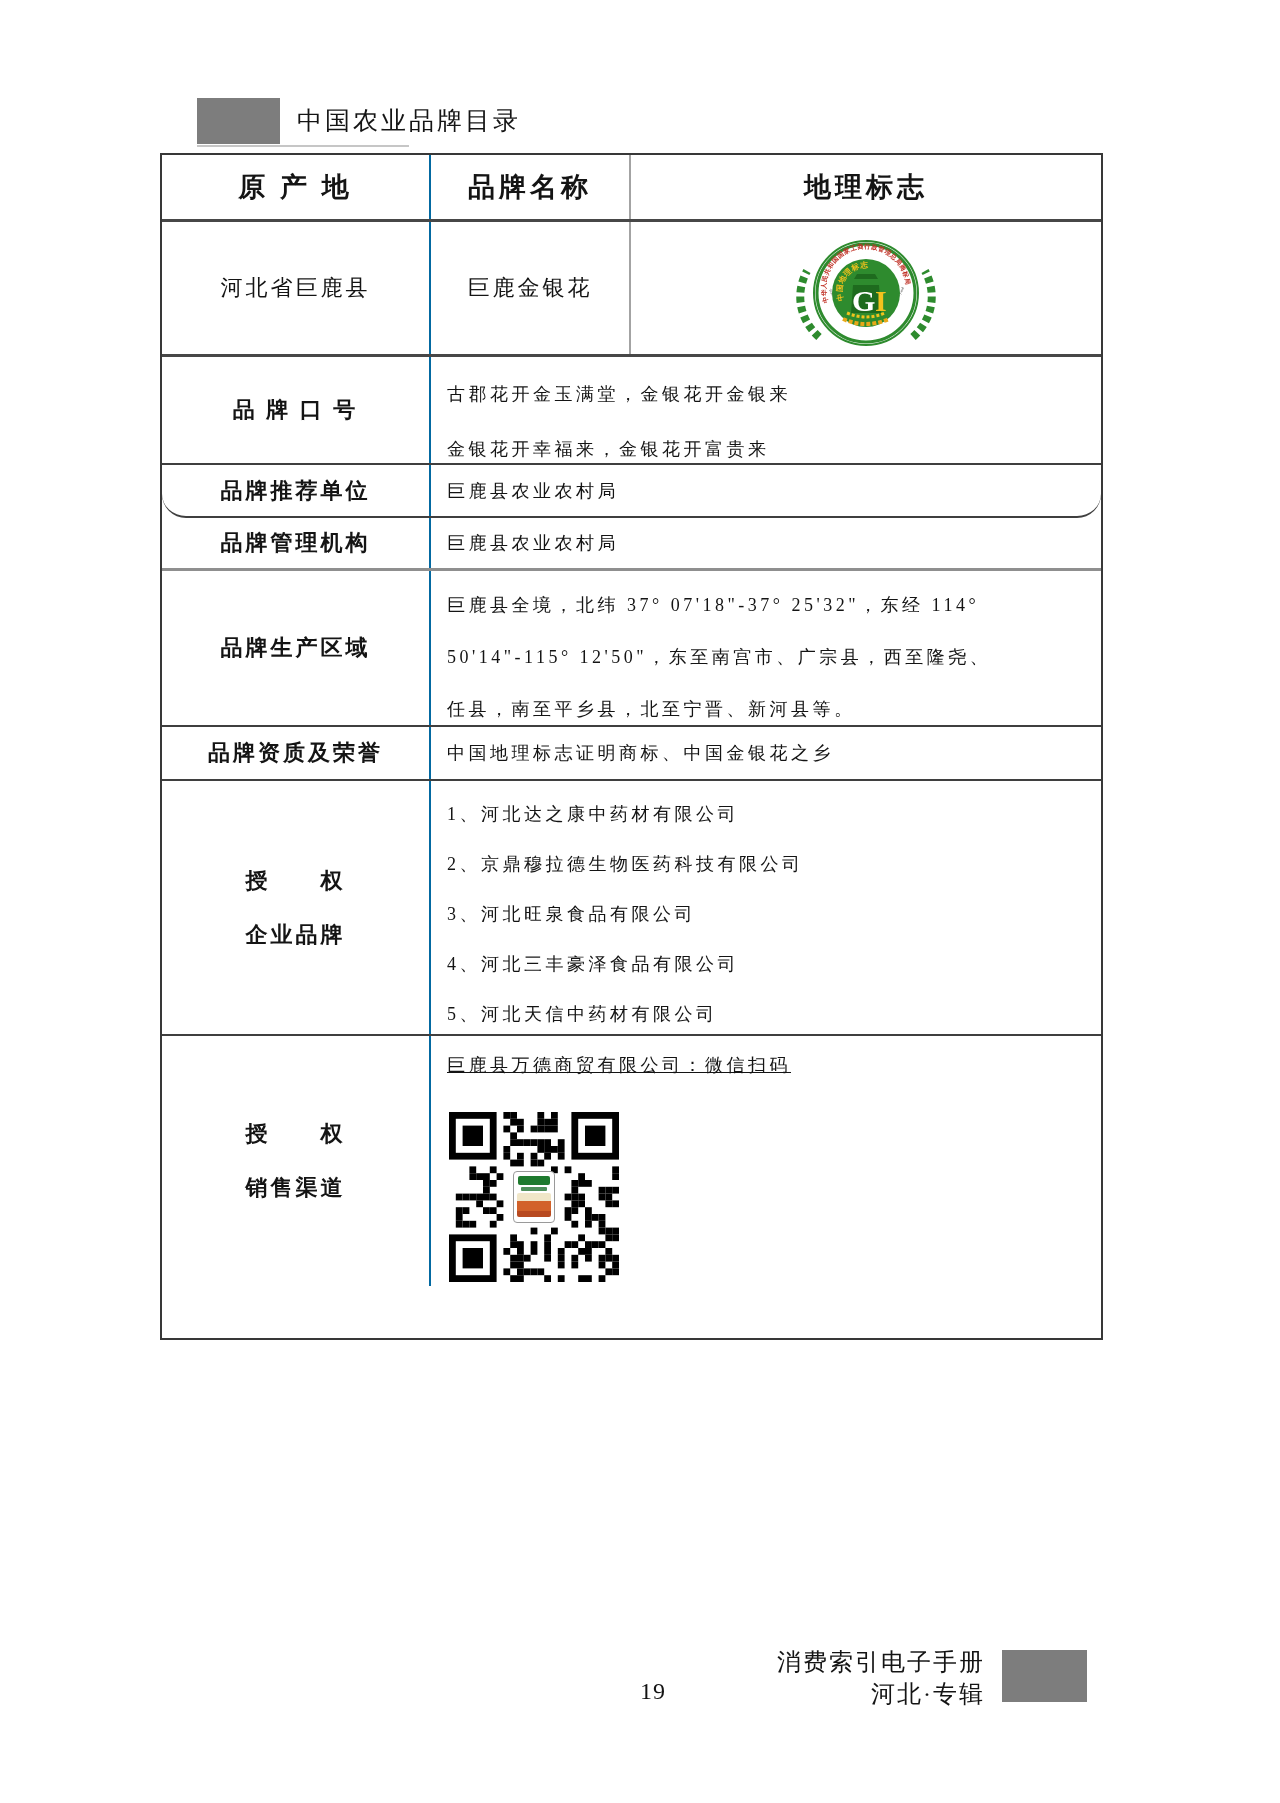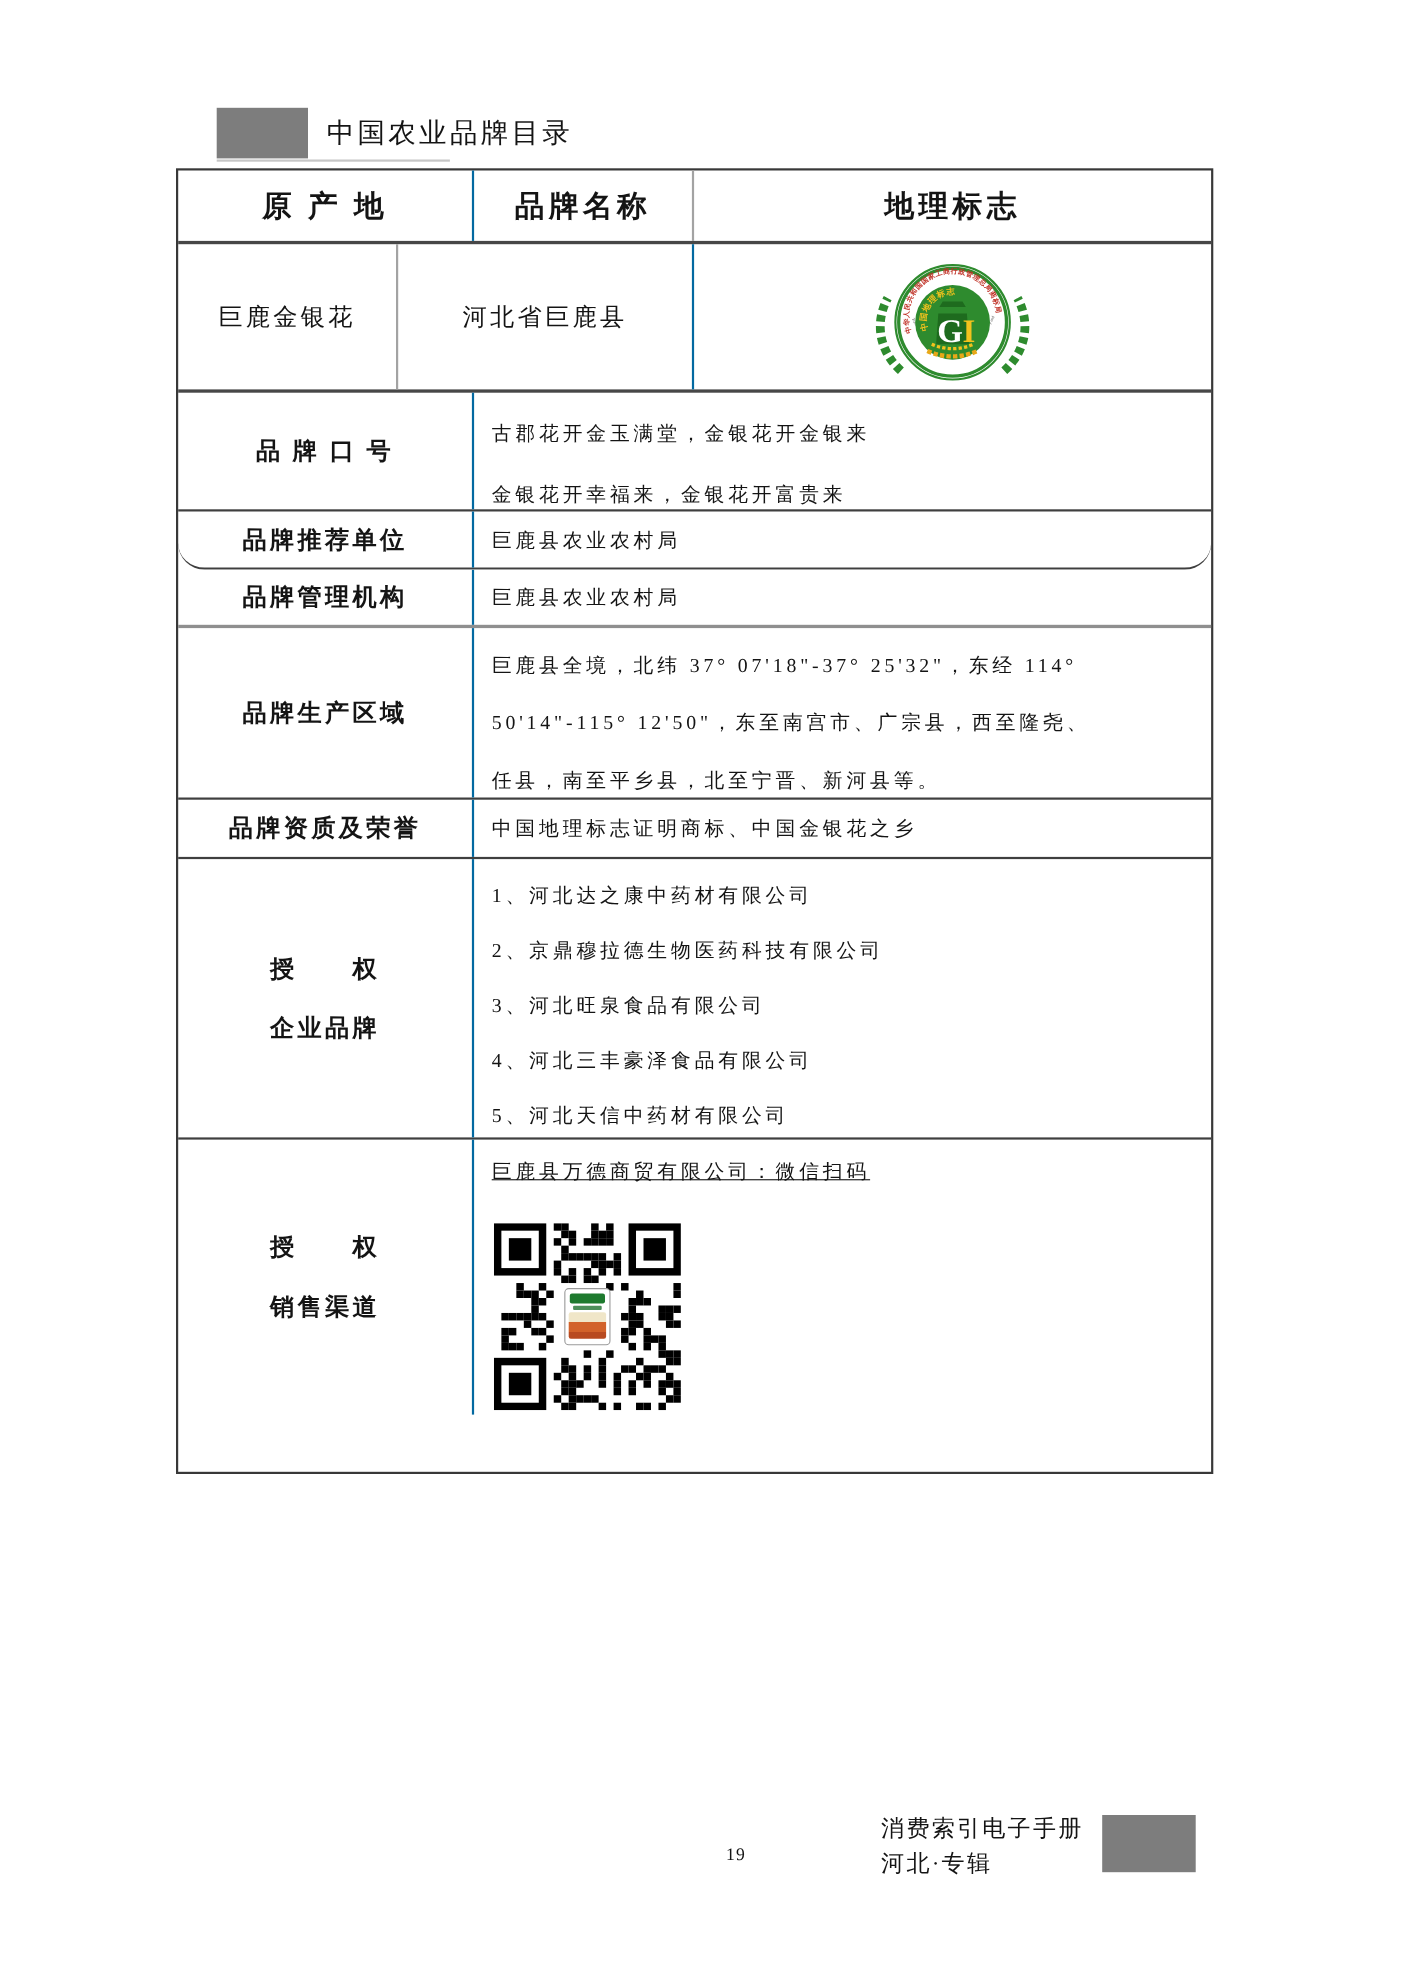--- a/index.html
+++ b/index.html
@@ -53,44 +53,44 @@
   .qr-wrap svg { display:block; }
   .qr-logo { position:absolute; left:64px; top:59px; width:42px; height:52px;
              background:#ffffff; border:1px solid #9a9a9a; border-radius:4px;
              display:flex; flex-direction:column; align-items:center; padding:4px 3px; gap:2px; }
   .qr-logo .bar1 { width:32px; height:9px; background:#1e7a2e; border-radius:2px; }
   .qr-logo .bar2 { width:26px; height:4px; background:#4d8f5a; border-radius:1px; }
   .qr-logo .field { width:34px; height:24px; border-radius:2px;
                     background:linear-gradient(#f0e6c8 0 35%, #d2622a 35% 75%, #b84a20 75% 100%); }
 
   
-  .page-num { position:absolute; left:660px; top:1678px; font-size:16px; letter-spacing:1px; }
-  .imprint { position:absolute; right:295px; top:1646px; font-size:21px; line-height:32px; letter-spacing:2px; }
+  .page-num { position:absolute; left:640px; top:1678px; font-size:24px; letter-spacing:1px; }
+  .imprint { position:absolute; right:295px; top:1646px; text-align:right; font-size:24px; line-height:32px; letter-spacing:2px; }
   .ftr-box { position:absolute; left:1002px; top:1650px; width:85px; height:52px; background:#7d7d7d; }
 </style>
 </head>
 <body>
 
 <div class="page">
 
   <div class="hdr-box"></div>
   <div class="hdr-underline"></div>
   <div class="hdr-title">中国农业品牌目录</div>
 
   <div class="tbl">
 
     <div class="tr hdr">
       <div class="td c1 th-cell">原 产 地</div>
       <div class="td c2 th-cell">品牌名称</div>
       <div class="td c3 th-cell">地理标志</div>
     </div>
 
     <div class="tr brand">
+      <div class="td c1 mid plain">河北省巨鹿县</div>
       <div class="td c2 mid plain">巨鹿金银花</div>
-      <div class="td c1 mid plain">河北省巨鹿县</div>
       <div class="td c3 mid">
 
         <svg width="170" height="114" viewBox="0 0 170 114" style="margin-top:8px;">
           <defs>
             <path id="arcTop" d="M 49 71 A 40 40 0 1 1 121 71" fill="none"></path>
             <path id="arcBottom" d="M 47 53 A 41 41 0 0 0 123 53" fill="none"></path>
             <path id="arcInner" d="M 64 68 A 24 24 0 1 1 106 68" fill="none"></path>
           </defs>
 
           <path d="M 38 102 C 18 84 14 58 26 36" stroke="#2e8b2e" stroke-width="8" stroke-dasharray="6 4" fill="none"></path>

